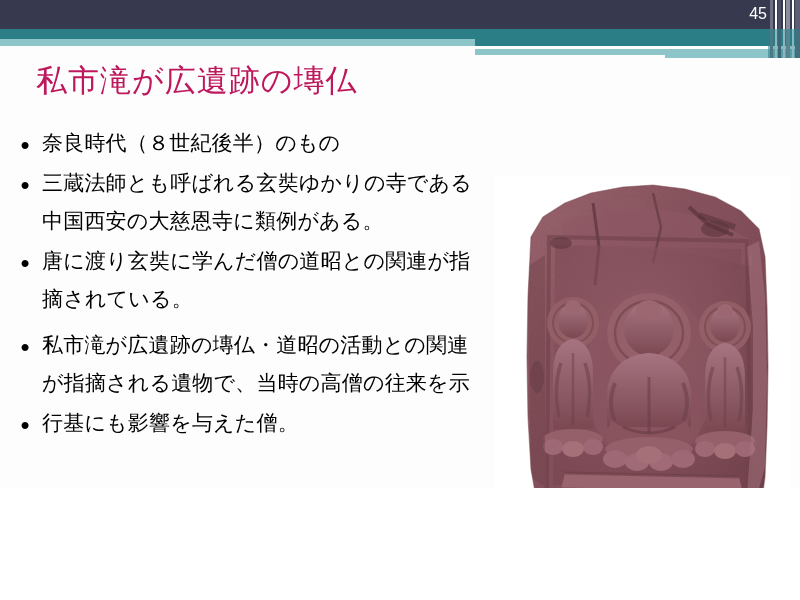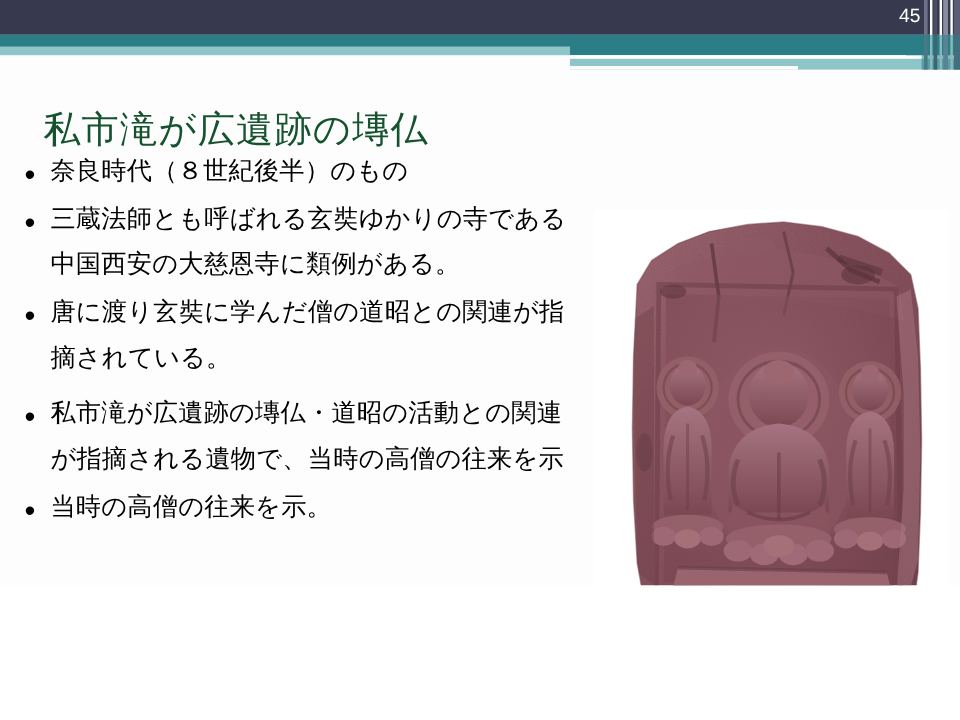--- a/index.html
+++ b/index.html
@@ -107,26 +107,25 @@
     font-family: "Liberation Sans", sans-serif;
   }
 
   
   .title {
     position: absolute;
     left: 36px;
     top: 59px;
     font-size: 31px;
     line-height: 42px;
-    color: #14532d;
+    color: #be185d;
     font-family: "DejaVu Sans", "Liberation Sans", sans-serif;
     font-weight: 400;
     letter-spacing: 1px;
     white-space: nowrap;
-    margin-top: 28px;
   }
 
   
   .body {
     position: absolute;
     left: 8px;
     top: 126px;
     width: 482px;
   }
   .bullet {
@@ -205,21 +204,21 @@
       <div class="bullet spaced">
         <span class="bullet-dot">•</span>
         <span class="bullet-text">唐に渡り玄奘に学んだ僧の道昭との関連が指摘されている。</span>
       </div>
       <div class="bullet">
         <span class="bullet-dot">•</span>
         <span class="bullet-text">私市滝が広遺跡の塼仏・道昭の活動との関連が指摘される遺物で、当時の高僧の往来を示</span>
       </div>
       <div class="bullet">
         <span class="bullet-dot">•</span>
-        <span class="bullet-text">当時の高僧の往来を示。</span>
+        <span class="bullet-text">行基にも影響を与えた僧。</span>
       </div>
     </div>
 
   <div class="photo">
     <svg width="295" height="385" viewBox="0 0 295 385" xmlns="http://www.w3.org/2000/svg" aria-hidden="true">
       <defs>
         <linearGradient id="stoneGrad" x1="0" y1="0" x2="1" y2="1">
           <stop offset="0%" stop-color="#9C6670"></stop>
           <stop offset="35%" stop-color="#8B5560"></stop>
           <stop offset="70%" stop-color="#7E4B56"></stop>

